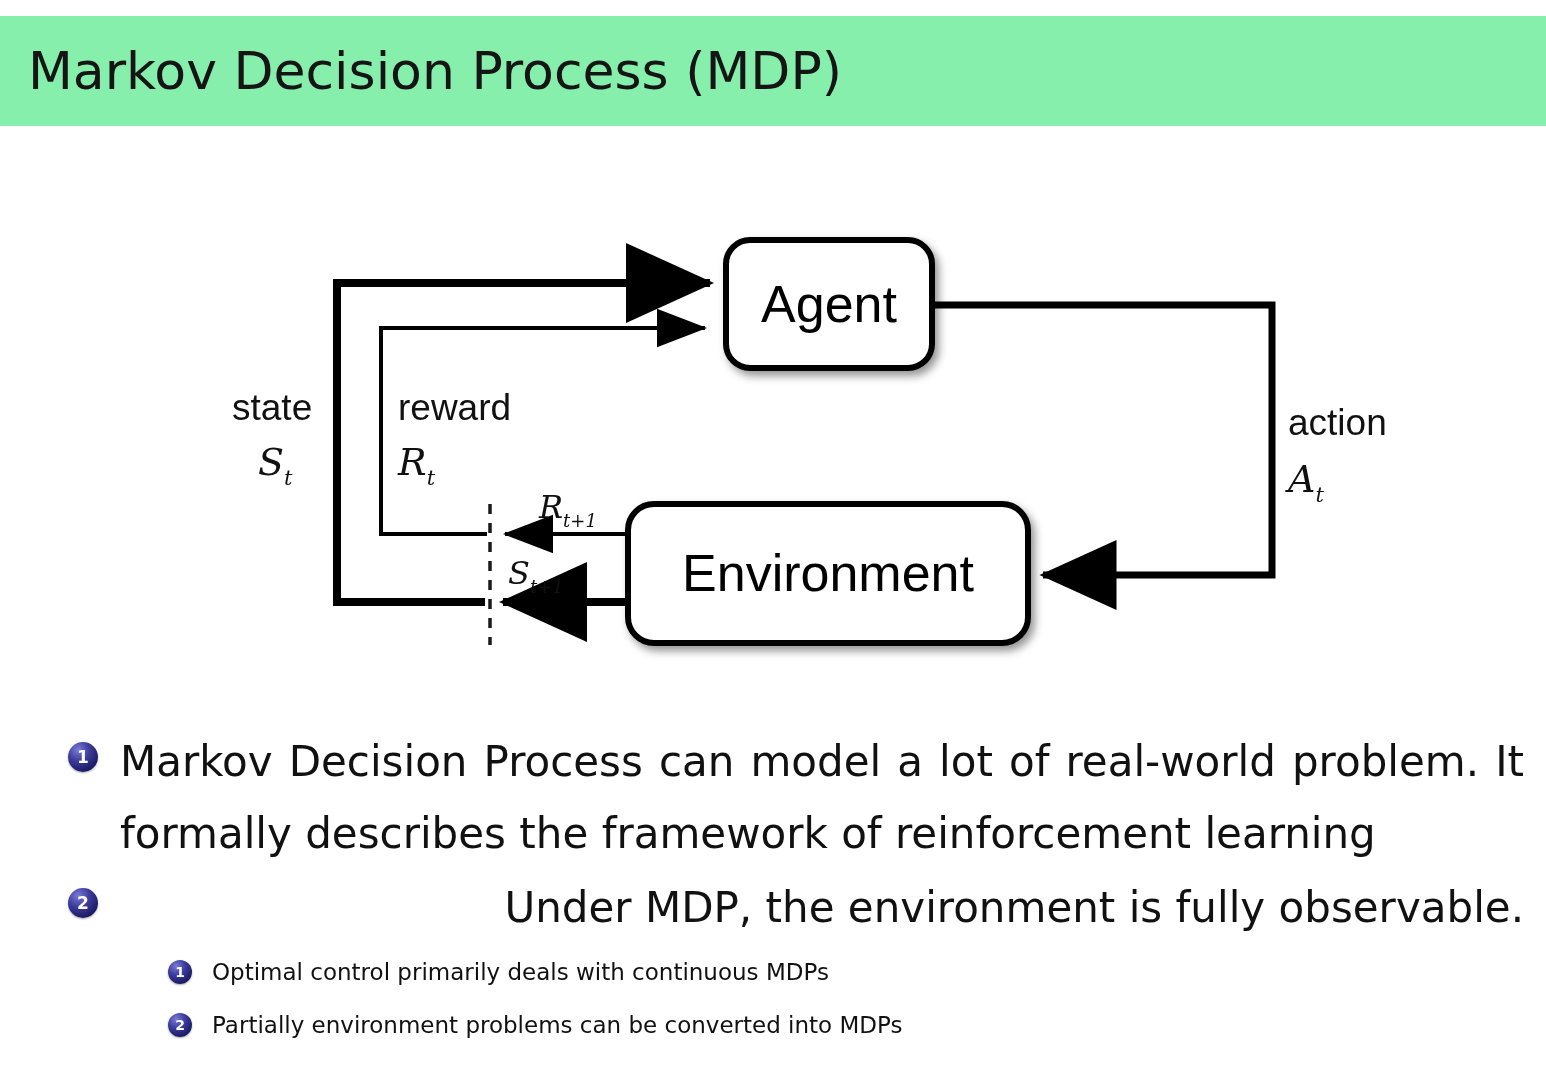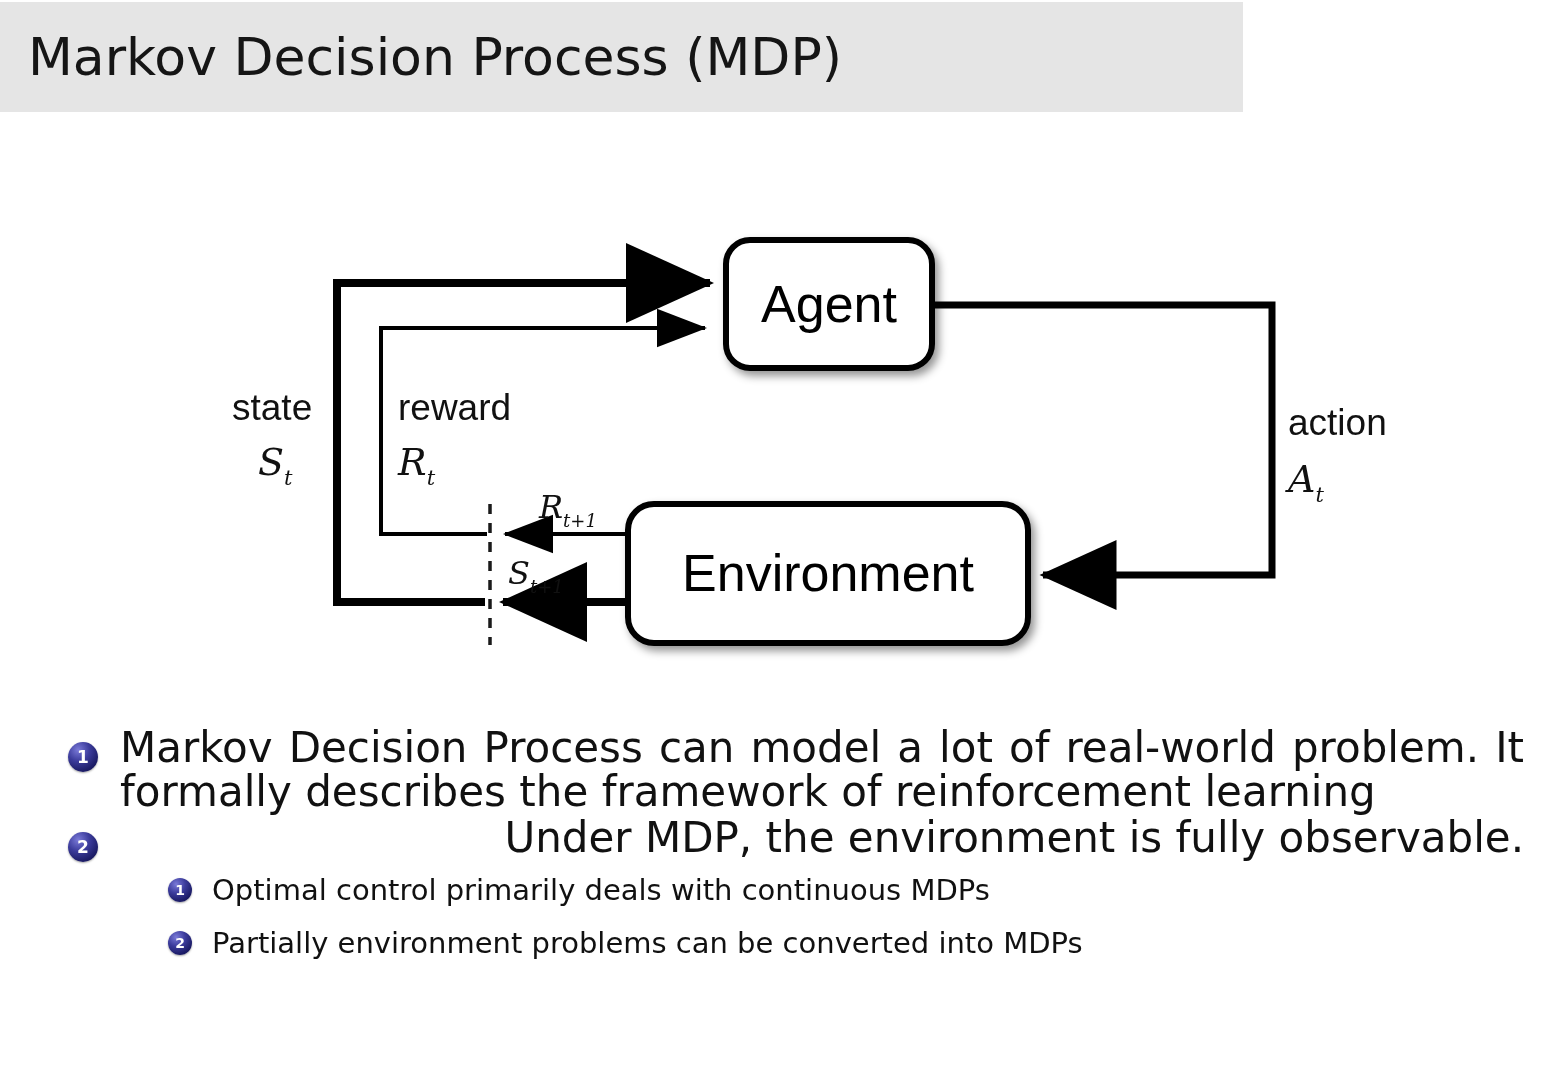--- a/index.html
+++ b/index.html
@@ -5,22 +5,22 @@
   html,body{margin:0;padding:0;}
   body{
     width:1546px;height:1080px;
     background:#ffffff;
     font-family:"DejaVu Sans","Liberation Sans",sans-serif;
     overflow:hidden;position:relative;
   }
 
   
   #header-bar{
-    position:absolute;left:0;top:2px;width:1243px;height:110px;
-    background:#e5e5e5;
+    position:absolute;left:0;top:16px;width:1546px;height:110px;
+    background:#86efac;
   }
   #page-title{
     position:absolute;left:28px;top:20px;
     font-size:52px;line-height:70px;color:#151515;
     font-family:"DejaVu Sans","Liberation Sans",sans-serif;
     font-weight:400;letter-spacing:0px;white-space:nowrap;
   }
 
   
   #diagram{
@@ -77,27 +77,27 @@
   .lvl2 .marker{
     width:24px;height:24px;font-size:14px;
     margin-top:14px;margin-right:20px;
   }
 
   .btxt{
     font-family:"DejaVu Sans","Liberation Sans",sans-serif;
     color:#111;
   }
   .lvl1 .btxt{
-    font-size:42px;line-height:44px;
+    font-size:42px;line-height:72px;
     width:1404px;
     text-align:justify;
   }
   .lvl1 .btxt.nojust{text-align:right;}
   .lvl2 .btxt{
-    font-size:29px;line-height:53px;
+    font-size:23px;line-height:53px;
     width:1300px;text-align:left;
   }
 </style>
 </head>
 <body>
 
 <div id="header-bar">
   <div id="page-title">Markov Decision Process (MDP)</div>
 </div>
 

